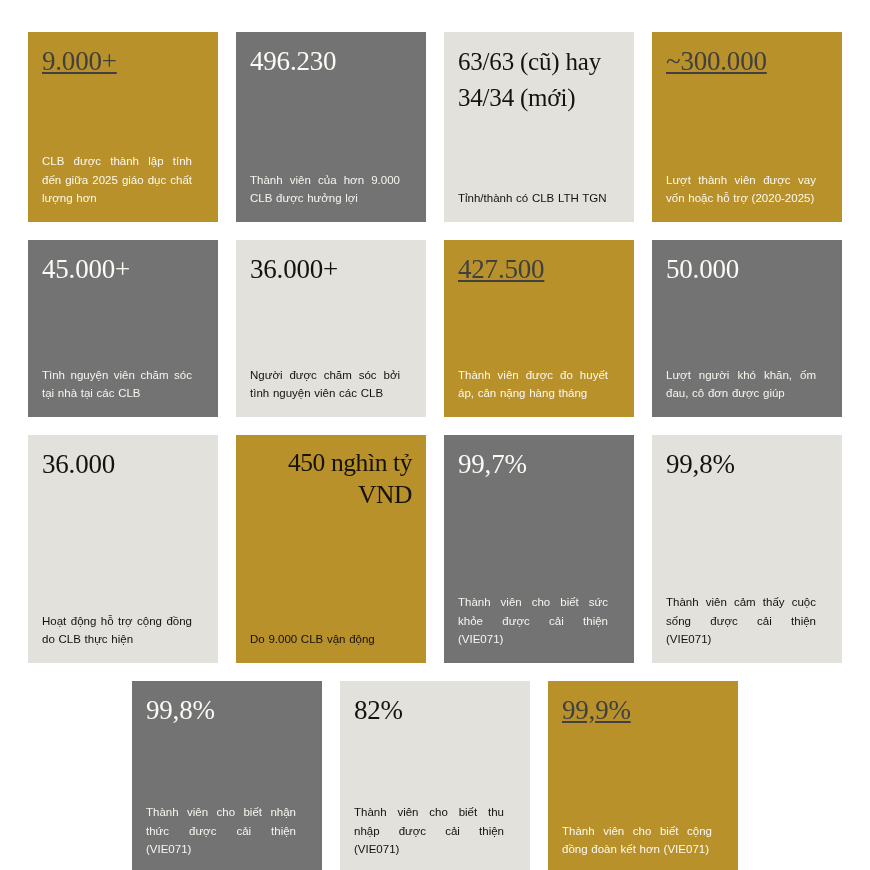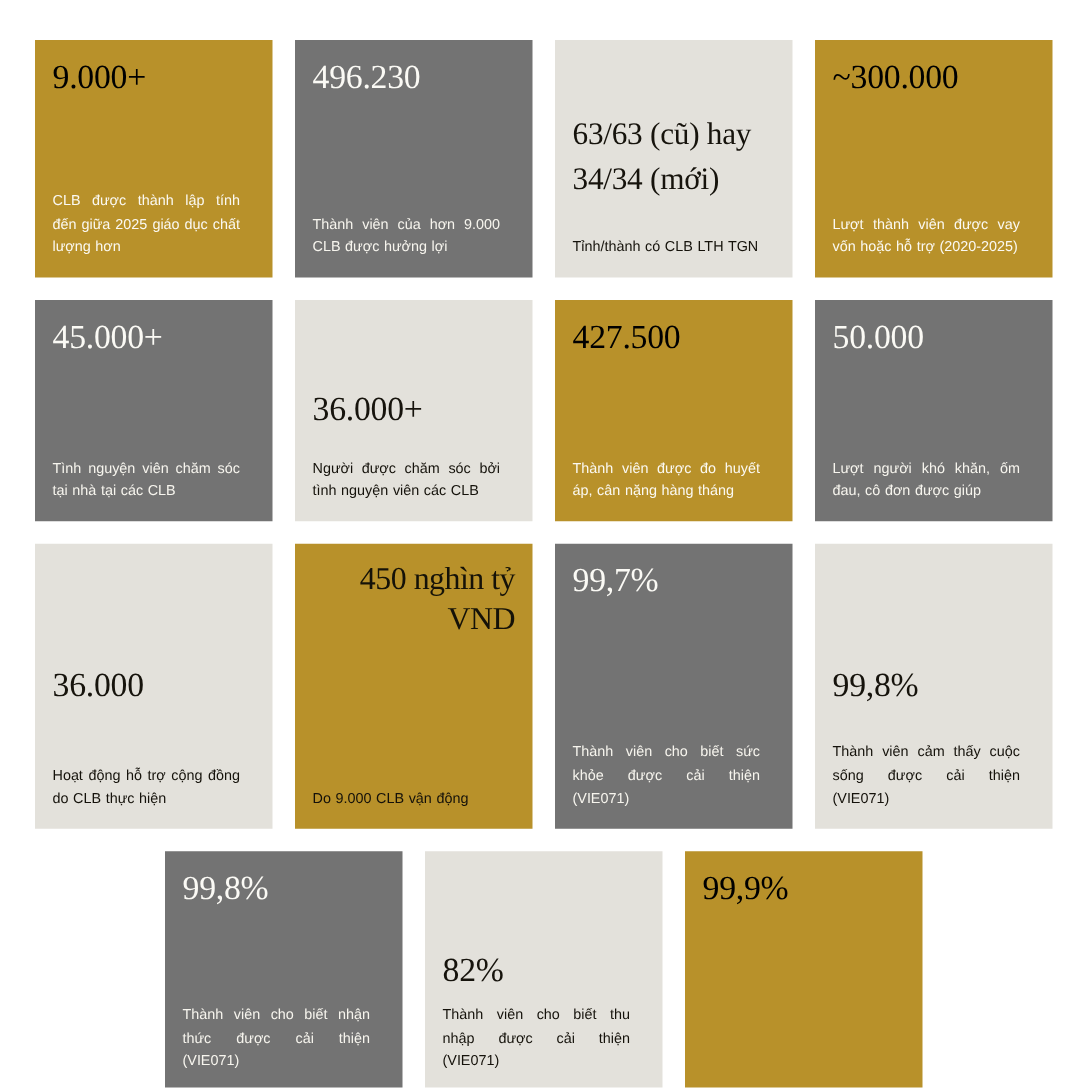--- a/index.html
+++ b/index.html
@@ -76,32 +76,31 @@
     margin: 0;
     text-align: justify;
     text-align-last: left;
     word-spacing: 0.5px;
   }
 
   
   .theme-gold {
     background: #b8912a;
   }
-  .theme-gold .stat-value { color: #000000; }
+  .theme-gold .stat-value { color: #404040; text-decoration: underline; }
   .theme-gold .stat-label { color: #fbf9f2; }
 
   .theme-dark {
     background: #737373;
   }
   .theme-dark .stat-value { color: #fbfaf5; }
   .theme-dark .stat-label { color: #f7f5ee; }
 
   .theme-light {
     background: #e3e1db;
-    justify-content: center;
   }
   .theme-light .stat-value { color: #16130c; }
   .theme-light .stat-label { color: #15120b; }
 
   .theme-gold-dark-text {
     background: #b8912a;
   }
   .theme-gold-dark-text .stat-value { color: #151208; text-align: right; }
   .theme-gold-dark-text .stat-label { color: #14110a; }
   .stat-card.value-wide .stat-value { font-size: 25.5px; letter-spacing: -0.4px; }
@@ -175,17 +174,18 @@
       <div class="stat-card theme-dark">
         <div class="stat-value">99,8%</div>
         <div class="stat-label">Thành viên cho biết nhận thức được cải thiện (VIE071)</div>
       </div>
       <div class="stat-card theme-light">
         <div class="stat-value">82%</div>
         <div class="stat-label label-loose">Thành viên cho biết thu nhập được cải thiện (VIE071)</div>
       </div>
       <div class="stat-card theme-gold">
         <div class="stat-value">99,9%</div>
+        <div class="stat-label">Thành viên cho biết cộng đồng đoàn kết hơn (VIE071)</div>
       </div>
     </div>
 
   </div>
 </div>
 
 </body></html>

